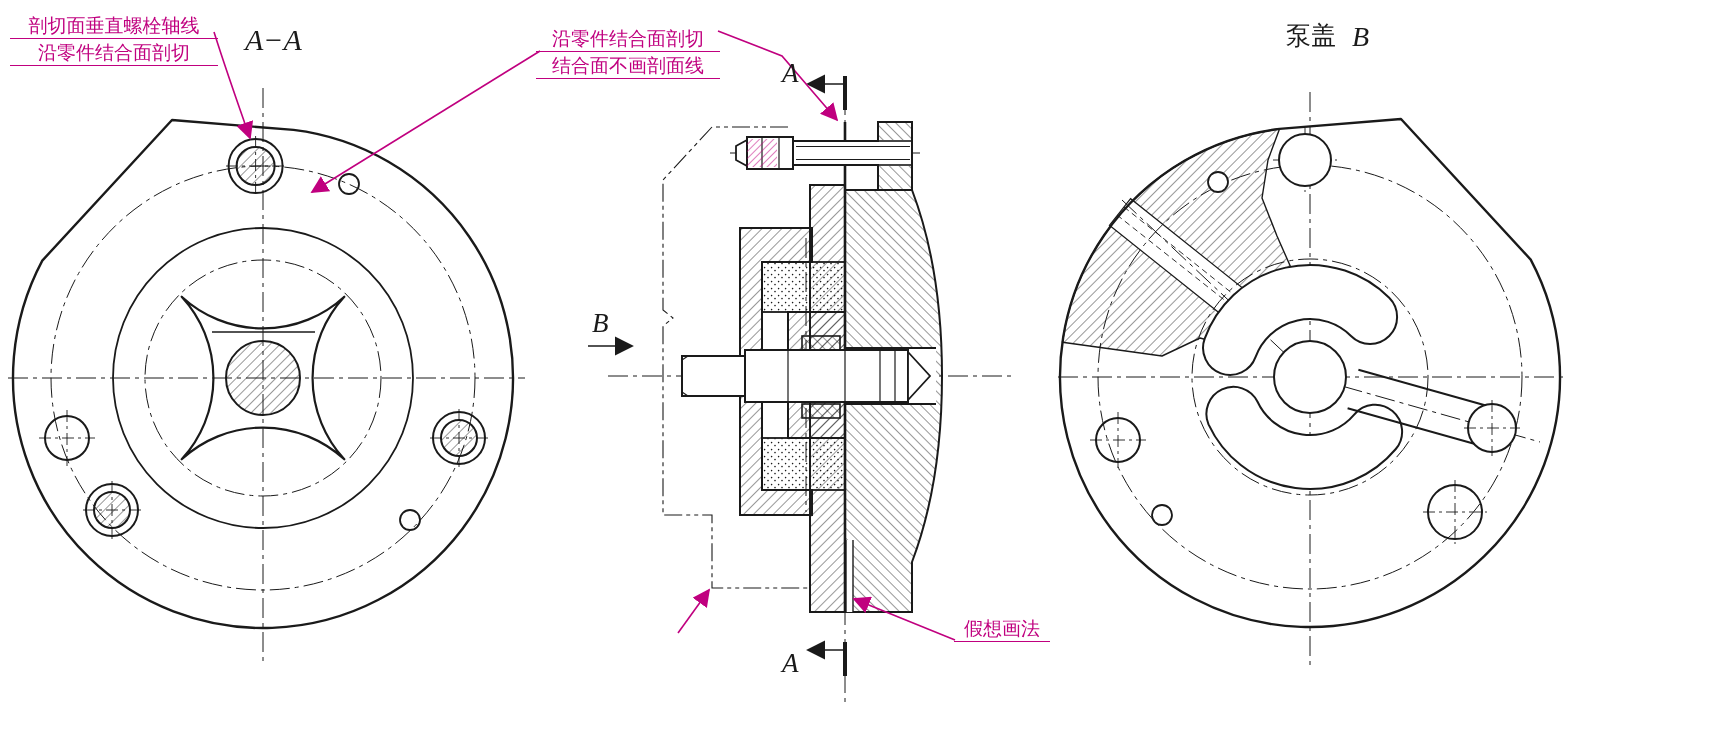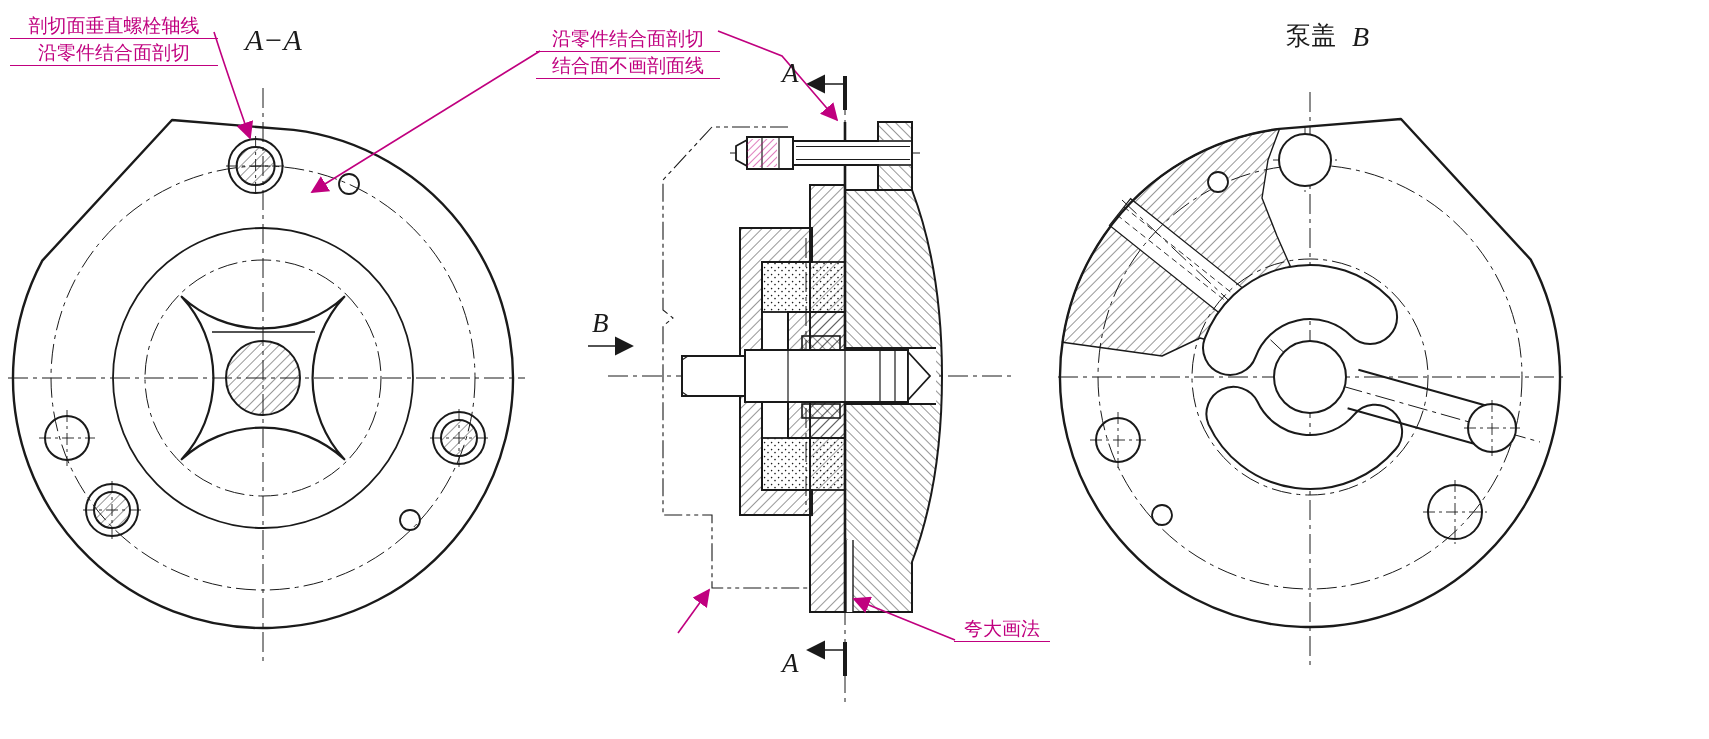--- a/index.html
+++ b/index.html
@@ -235,16 +235,16 @@
   <span class="ln">沿零件结合面剖切</span>
 </div>
 
 <div class="anno" style="left:536px;top:5px;width:184px;margin-top:20px;">
   <span class="ln">沿零件结合面剖切</span>
   <span class="ln">结合面不画剖面线</span>
 </div>
 
 
 <div class="anno" style="left:954px;top:615px;width:96px;">
-  <span class="ln">夸大画法</span>
+  <span class="ln">假想画法</span>
 </div>
 
 </div>
 
 </body></html>

